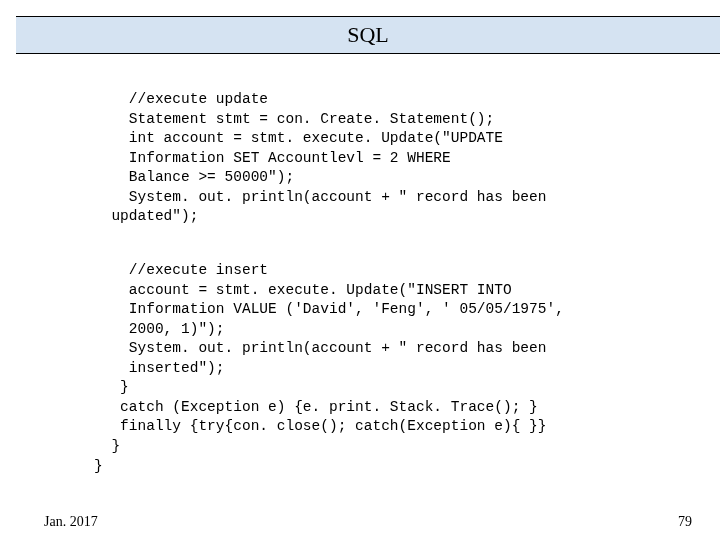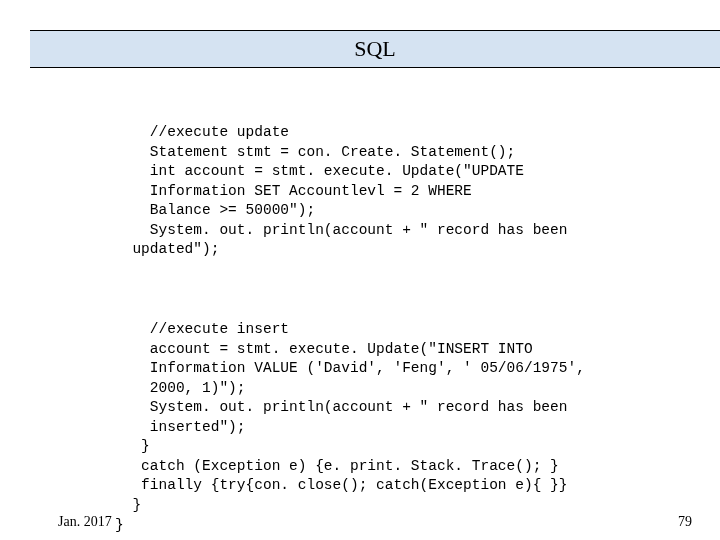--- a/index.html
+++ b/index.html
@@ -1,17 +1,17 @@
 <!DOCTYPE html>
 <html><head>
   <meta charset="utf-8">
   <style>
     * {
       margin: 0;
-      padding: 15px;
+      padding: 8px;
       box-sizing: border-box;
     }
     body {
       width: 720px;
       height: 540px;
       background: #ffffff;
       font-family: "Times New Roman", serif;
       position: relative;
       overflow: hidden;
     }
@@ -24,21 +24,20 @@
       display: flex;
       align-items: center;
       justify-content: center;
     }
     .title-text {
       font-size: 22px;
       font-family: "Times New Roman", serif;
     }
     .content {
       padding: 28px 70px 0 70px;
-      margin-top: 12px;
     }
     .code-block {
       font-family: "Courier New", monospace;
       font-size: 14.5px;
       line-height: 1.35;
       white-space: pre;
       color: #000;
     }
     .footer {
       position: absolute;
@@ -80,21 +79,21 @@
   <div class="code-block">    //execute update
     Statement stmt = con. Create. Statement();
     int account = stmt. execute. Update("UPDATE
     Information SET Accountlevl = 2 WHERE
     Balance &gt;= 50000");
     System. out. println(account + " record has been
   updated");</div>
   <div style="height:18px"></div>
   <div class="code-block">    //execute insert
     account = stmt. execute. Update("INSERT INTO
-    Information VALUE ('David', 'Feng', ' 05/06/1975',
+    Information VALUE ('David', 'Feng', ' 05/05/1975',
     2000, 1)");
     System. out. println(account + " record has been
     inserted");
    }
    catch (Exception e) {e. print. Stack. Trace(); }
    finally {try{con. close(); catch(Exception e){ }}
   }
 }</div>
 </div>
 

